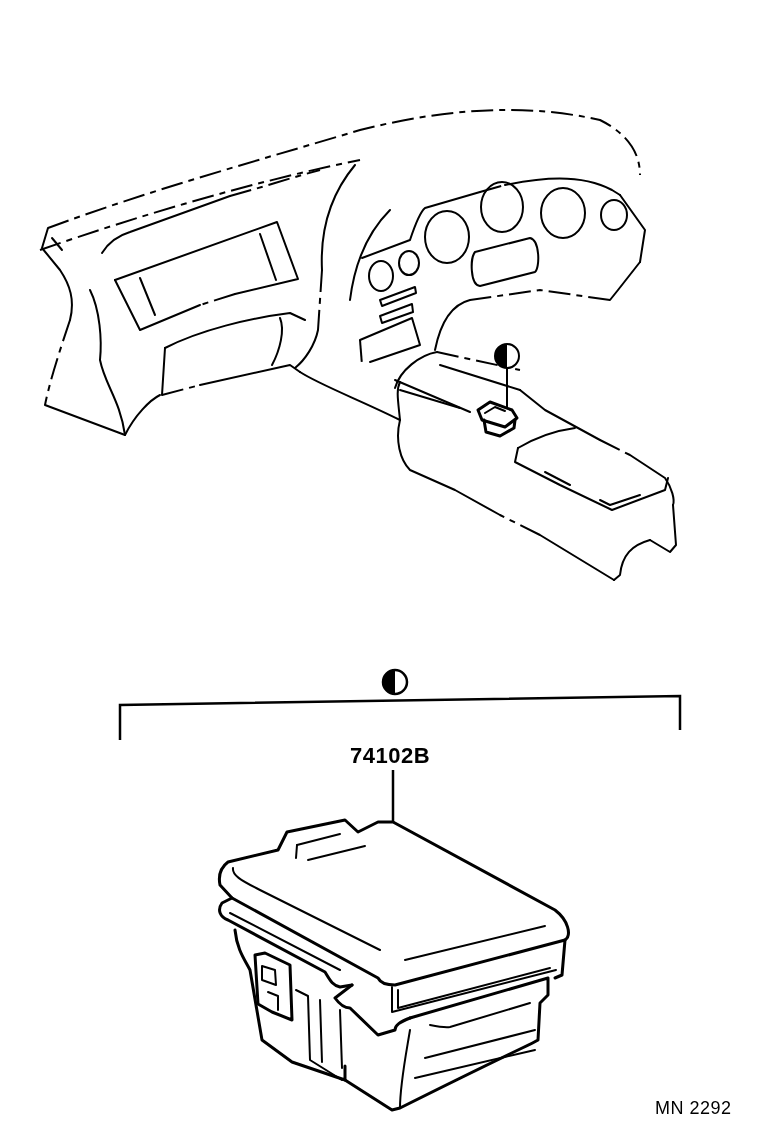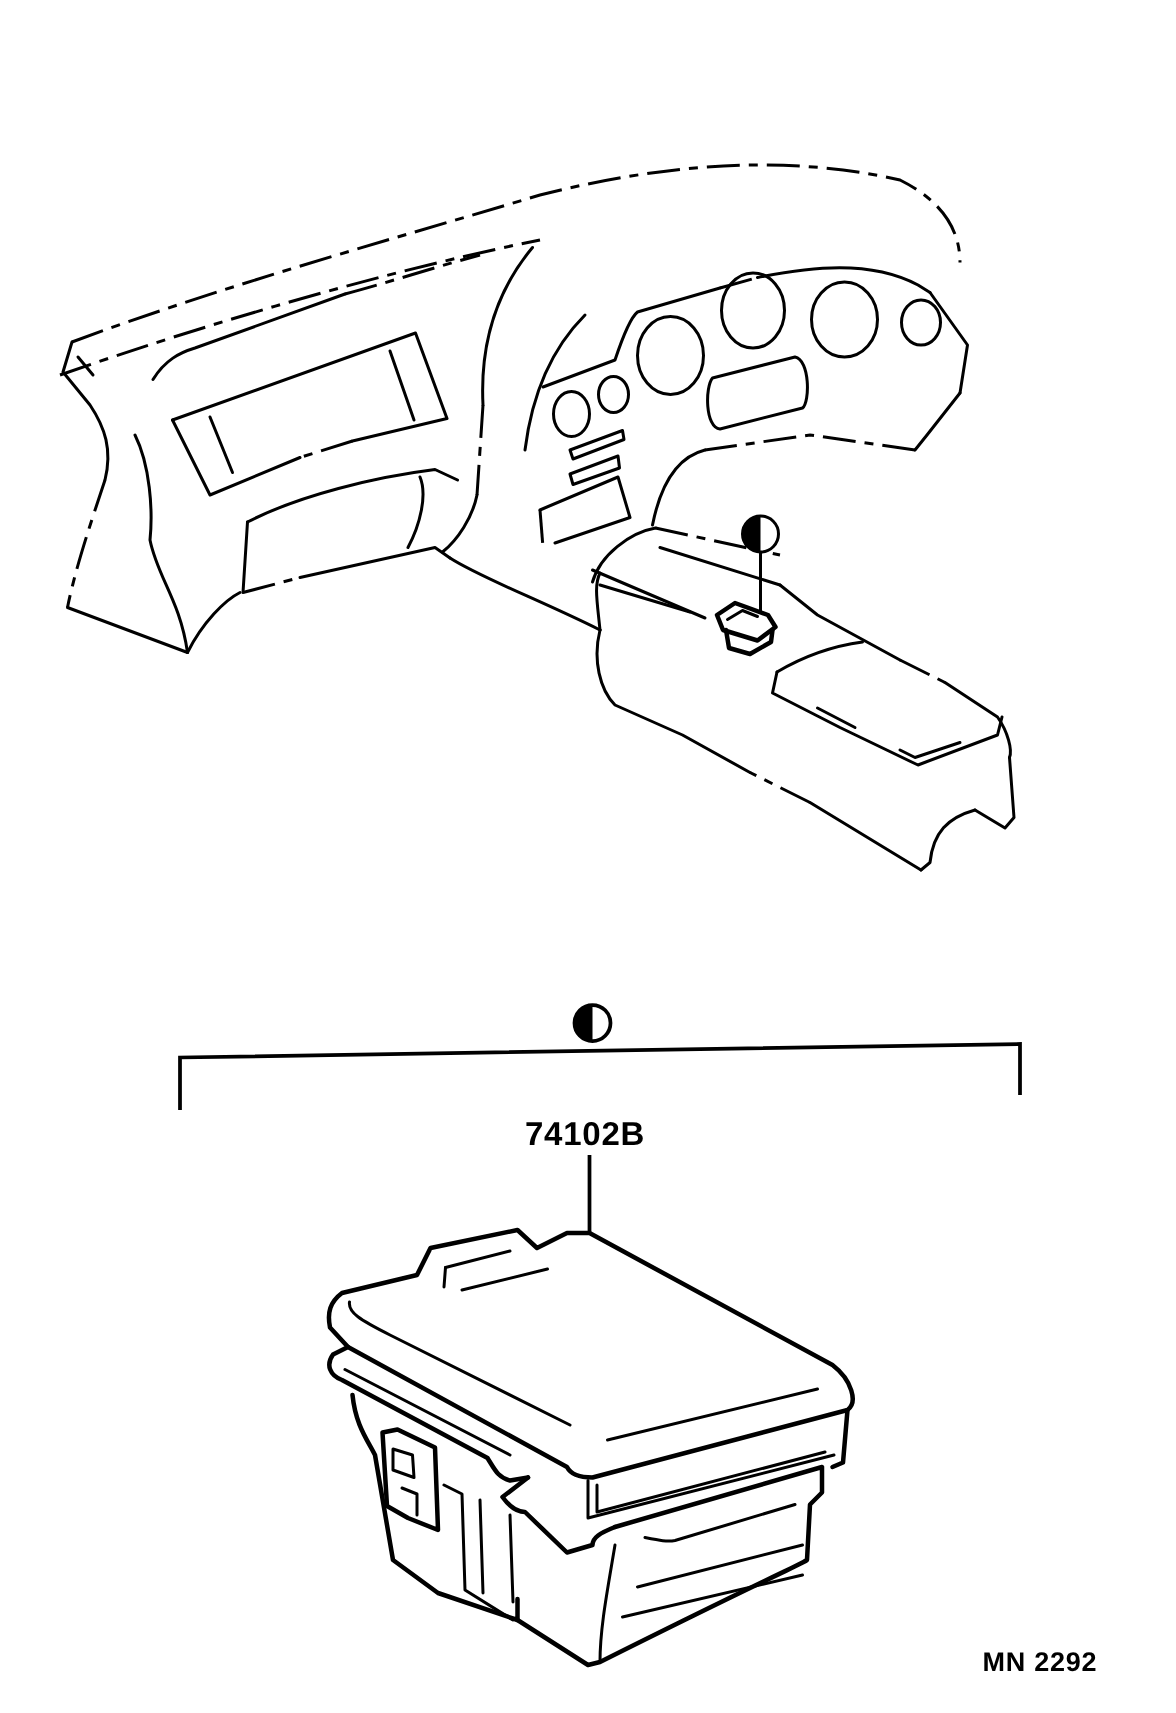--- a/index.html
+++ b/index.html
@@ -2,21 +2,21 @@
 <html><head>
 <meta charset="utf-8">
 <style>
   html, body { margin: 0; padding: 0; background: #ffffff; }
   body { width: 784px; height: 1142px; position: relative; overflow: hidden; font-family: "Liberation Sans", sans-serif; }
   #diagram { position: absolute; left: 0; top: 0; width: 784px; height: 1142px; }
   .ln { fill: none; stroke: #000; stroke-width: 2; stroke-linecap: round; stroke-linejoin: round; }
   .thk { fill: none; stroke: #000; stroke-width: 3; stroke-linecap: round; stroke-linejoin: round; }
   .dash { fill: none; stroke: #000; stroke-width: 2; stroke-dasharray: 22 6 6 6; stroke-linecap: butt; }
   .part-label { position: absolute; left: 350px; top: 743px; font-size: 22px; font-weight: bold; color: #000; letter-spacing: 0.5px; }
-  .diagram-code { position: absolute; left: 655px; top: 1098px; font-size: 18px; font-weight: bold; color: #000; letter-spacing: 0.5px; }
+  .diagram-code { position: absolute; left: 655px; top: 1098px; font-size: 18px; font-weight: normal; color: #000; letter-spacing: 0.5px; }
 </style>
 </head>
 <body>
 
 <svg id="diagram" viewBox="0 0 784 1142" xmlns="http://www.w3.org/2000/svg">
 
   <g>
 
     <path class="dash" d="M48,228 C150,190 260,160 360,130 C440,110 520,102 600,120 C630,135 640,155 640,175"></path>
     <path class="dash" d="M40,250 C140,215 260,180 360,160"></path>

